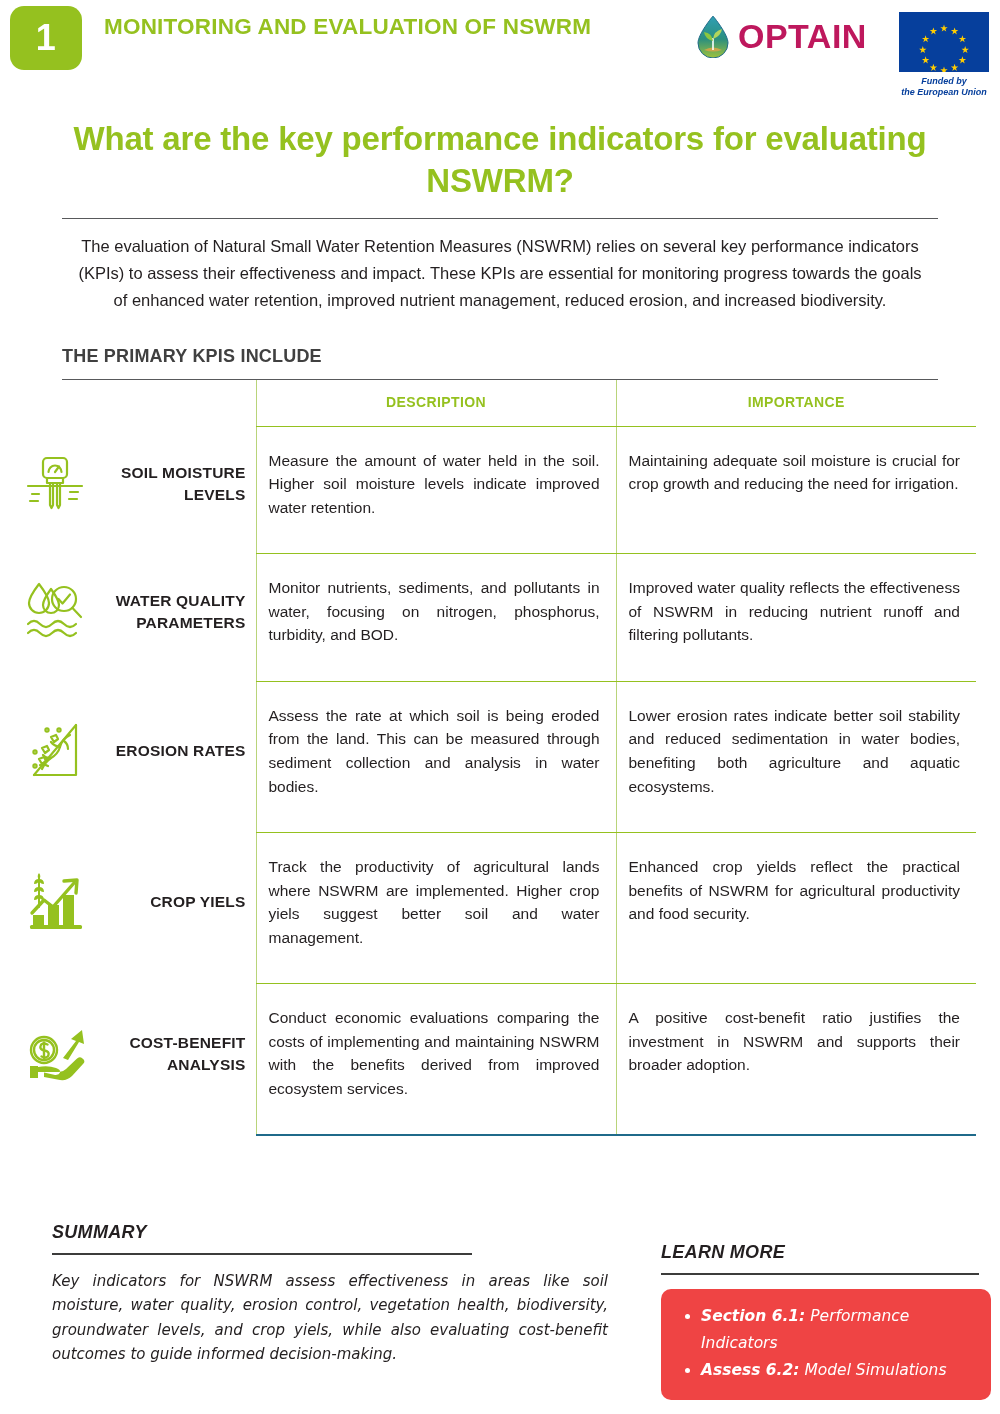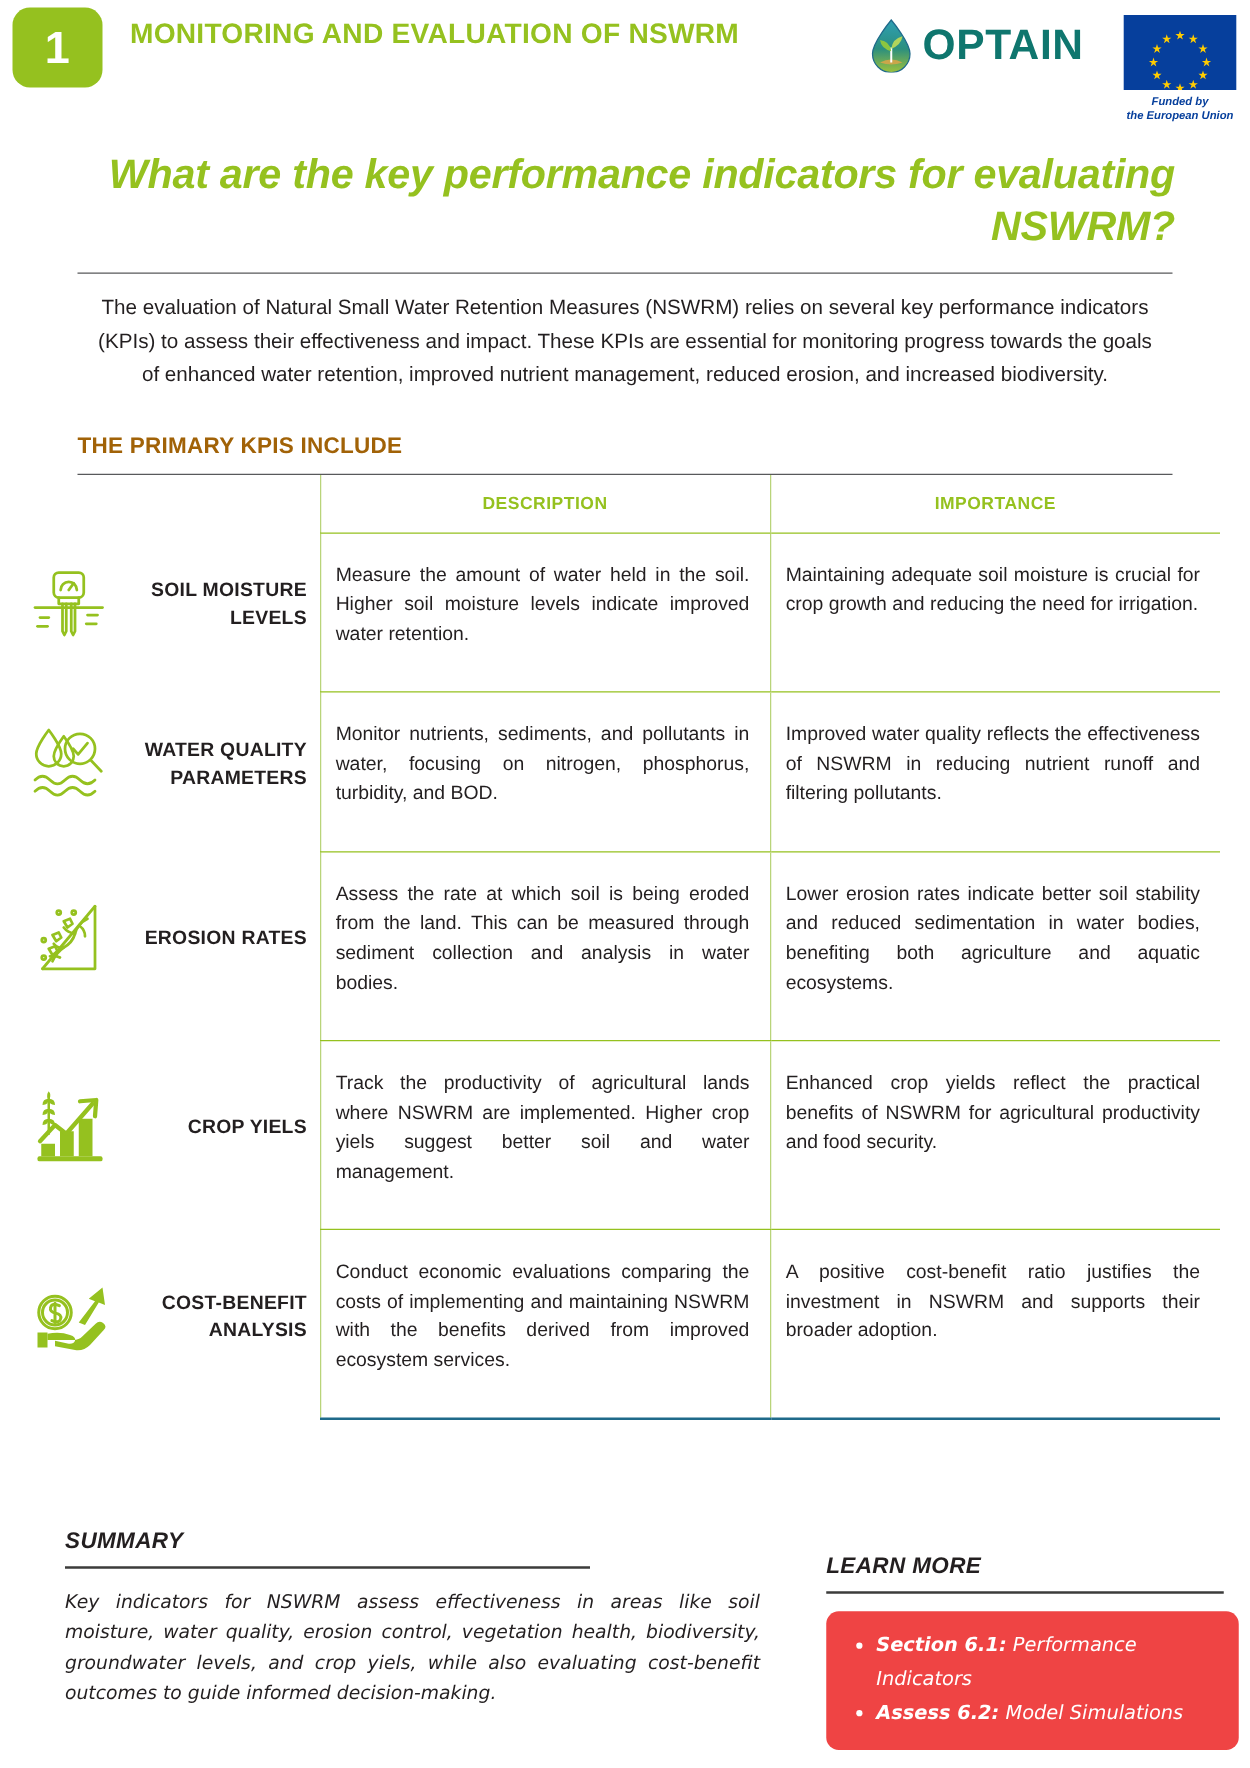--- a/index.html
+++ b/index.html
@@ -56,21 +56,21 @@
     position: absolute;
     left: 694px;
     top: 14px;
     display: flex;
     align-items: center;
     gap: 6px;
   }
   .optain-word {
     font-size: 34px;
     font-weight: bold;
-    color: #0f766e;
+    color: #be185d;
     letter-spacing: 0.5px;
     line-height: 1;
   }
   .logo-eu {
     position: absolute;
     left: 896px;
     top: 12px;
     width: 96px;
     text-align: center;
   }
@@ -86,27 +86,26 @@
     font-size: 9px;
     font-weight: bold;
     line-height: 1.25;
     color: #063f9c;
     font-style: italic;
   }
 
   
   .main-title {
     margin: 8px 60px 0 60px;
-    text-align: right;
+    text-align: center;
     color: #95c11f;
     font-size: 33px;
     font-weight: bold;
     line-height: 1.28;
     letter-spacing: -0.2px;
-    font-style: italic;
   }
   .rule-dark {
     margin: 16px 62px 0 62px;
     border-top: 1.5px solid #58595b;
   }
 
   
   .intro {
     margin: 14px 76px 0 76px;
     text-align: center;
@@ -114,21 +113,21 @@
     line-height: 1.62;
     color: #231f20;
   }
 
   
   .section-heading {
     margin: 32px 0 0 62px;
     font-size: 18px;
     font-weight: bold;
     letter-spacing: 0.2px;
-    color: #a16207;
+    color: #404040;
   }
   .rule-under-heading {
     margin: 12px 62px 0 62px;
     border-top: 1.5px solid #58595b;
   }
 
   
   .kpi-table {
     margin: 0 24px 0 24px;
     width: 952px;

